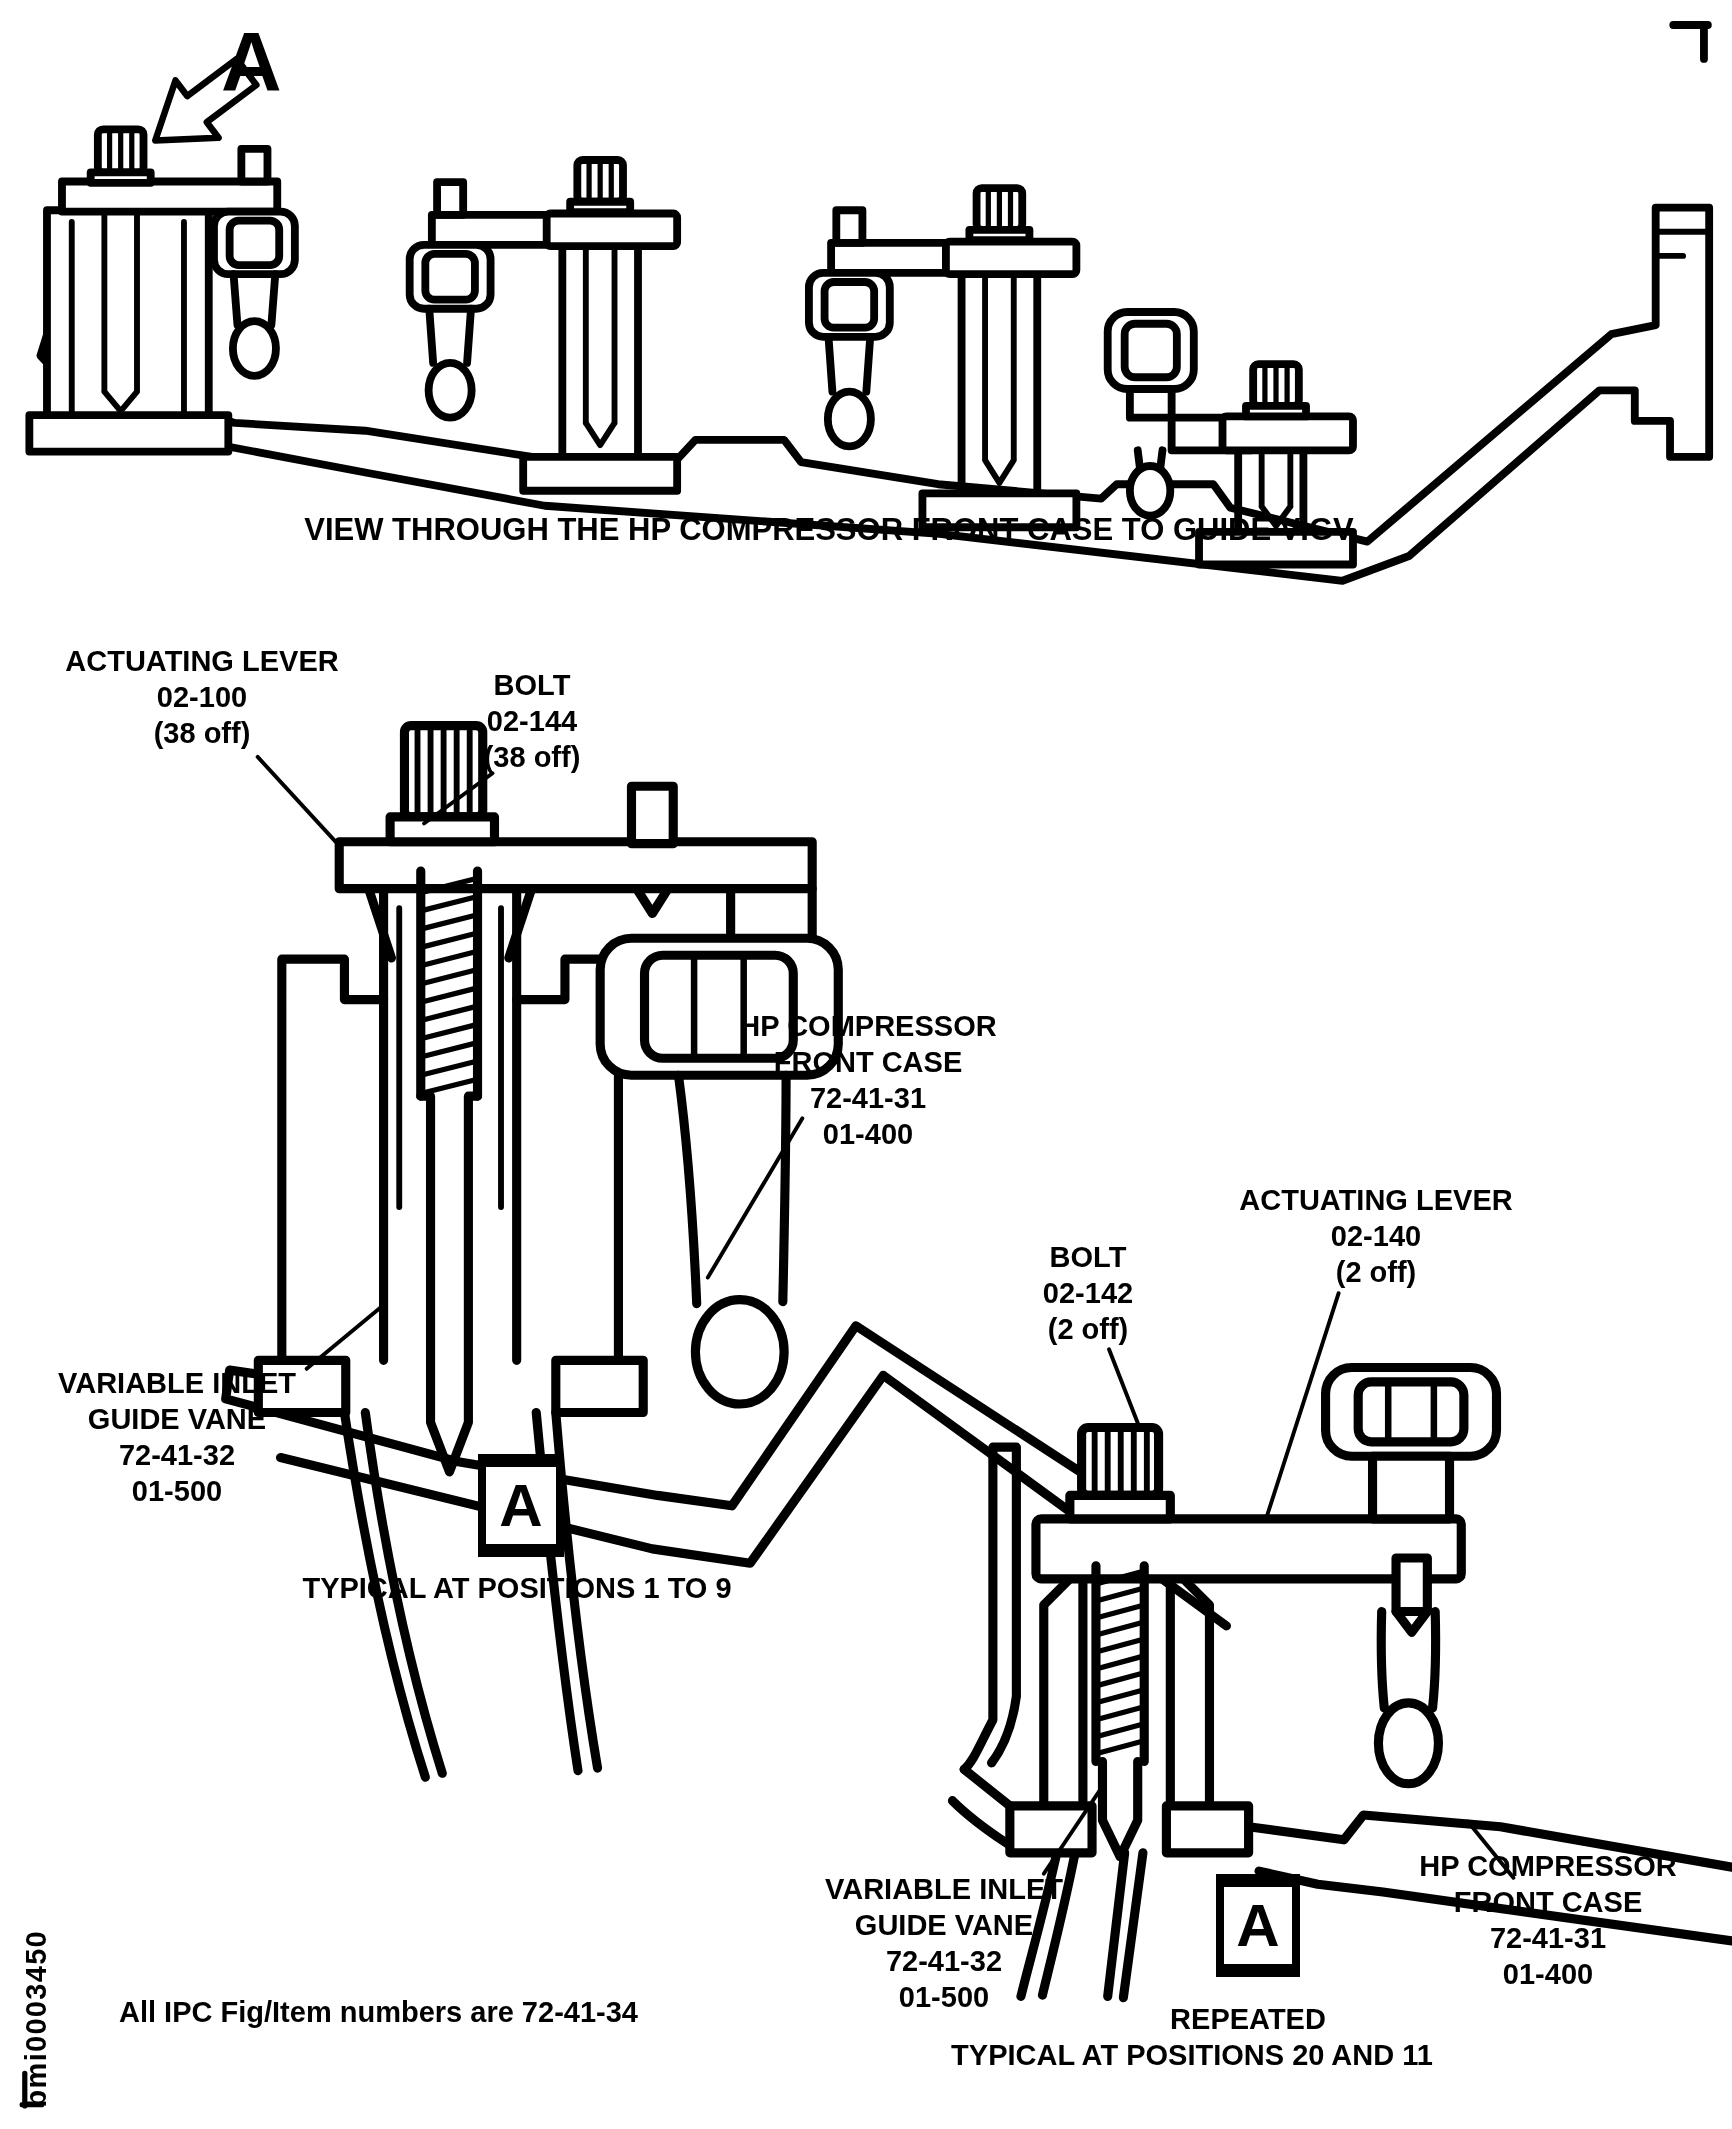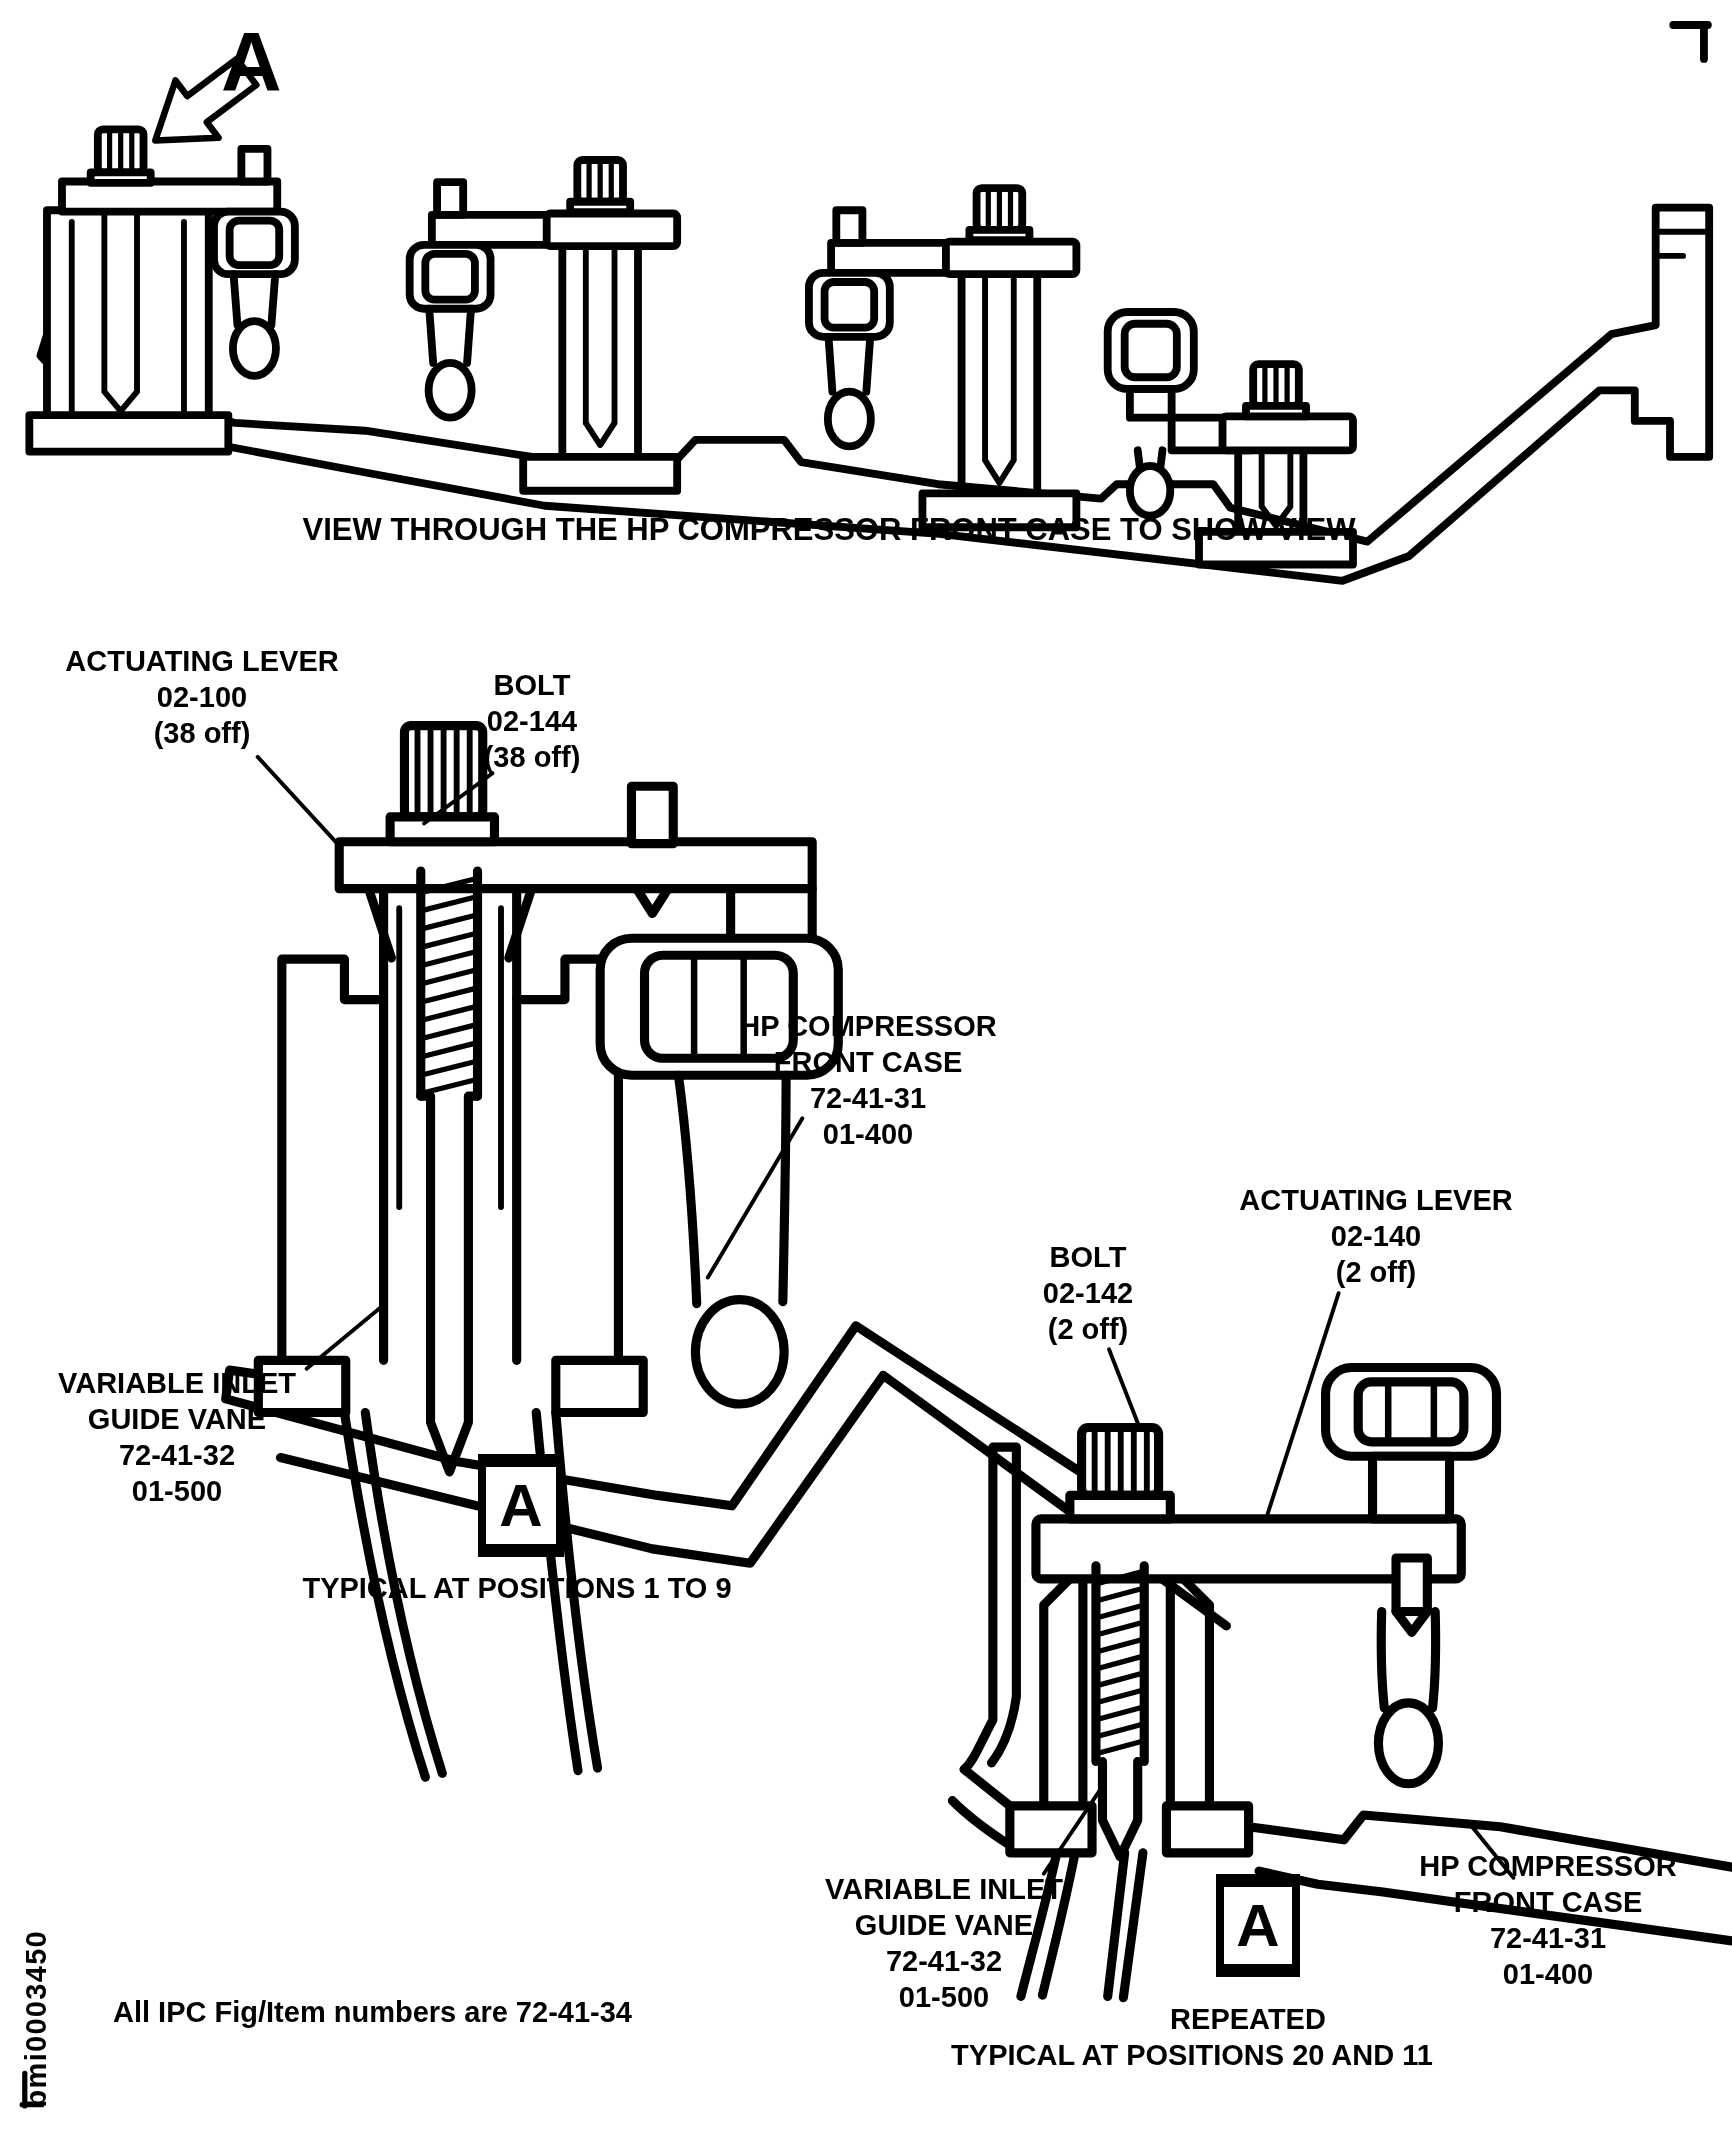--- a/index.html
+++ b/index.html
@@ -206,21 +206,21 @@
       <path d="M 2052 1982 L 1942 2324"></path>
       <path d="M 1600 2872 L 1690 2738"></path>
       <path d="M 2320 2878 L 2250 2792"></path>
     </g>
   </g>
 </svg>
 
 <div class="arrow-letter" style="left:221px;top:19.6px;">A</div>
 
 <div class="lbl caption" style="left:829px;top:512px;">
-  <div>VIEW THROUGH THE HP COMPRESSOR FRONT CASE TO SHOW VIEW</div>
+  <div>VIEW THROUGH THE HP COMPRESSOR FRONT CASE TO GUIDE VIGV</div>
 </div>
 
 <div class="lbl" style="left:202px;top:643px;">
   <div>ACTUATING LEVER</div>
   <div>02-100</div>
   <div>(38 off)</div>
 </div>
 
 <div class="lbl" style="left:532px;top:667px;">
   <div>BOLT</div>
@@ -280,18 +280,18 @@
   <div>01-400</div>
 </div>
 
 <div class="lbl" style="left:1248px;top:2001px;">
   <div>REPEATED</div>
 </div>
 <div class="lbl" style="left:1192px;top:2037px;">
   <div>TYPICAL AT POSITIONS 20 AND 11</div>
 </div>
 
-<div class="lbl leftalign" style="left:113px;top:1994px;line-height:37px;">
+<div class="lbl leftalign" style="left:119px;top:1994px;line-height:37px;">
   <div>All IPC Fig/Item numbers are 72-41-34</div>
 </div>
 
 <div class="vert-id">bmi0003450</div>
 
 
 </body></html>

